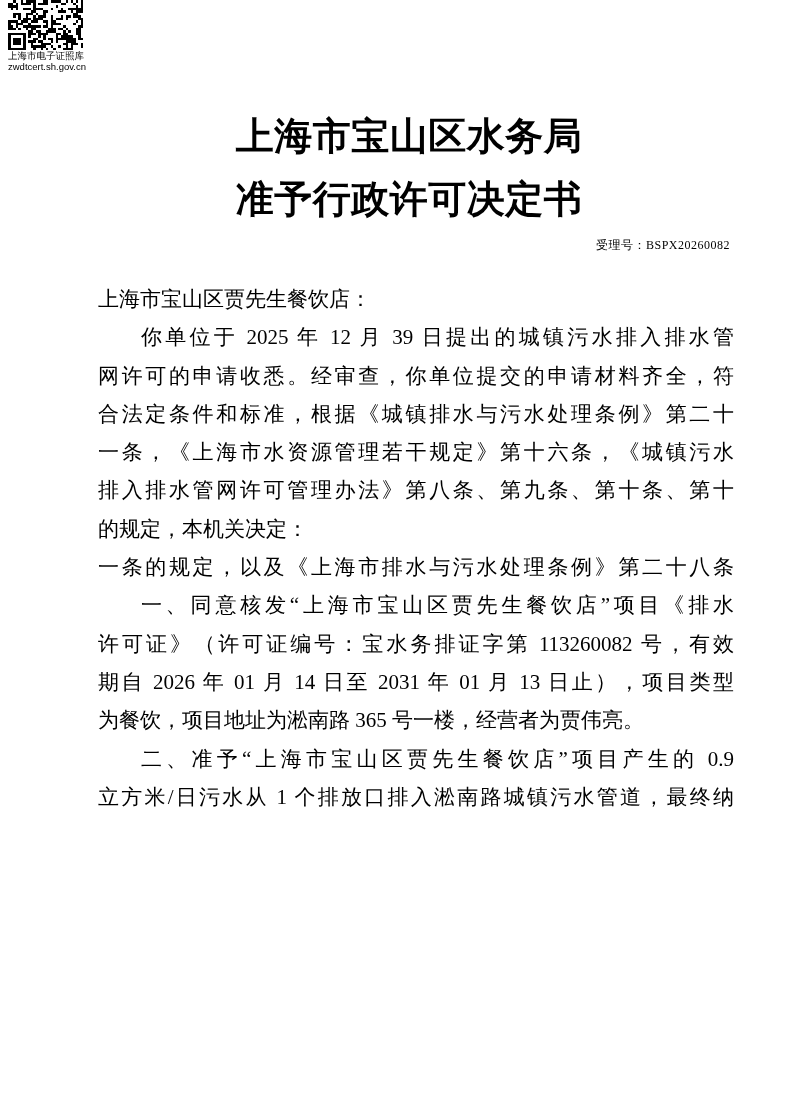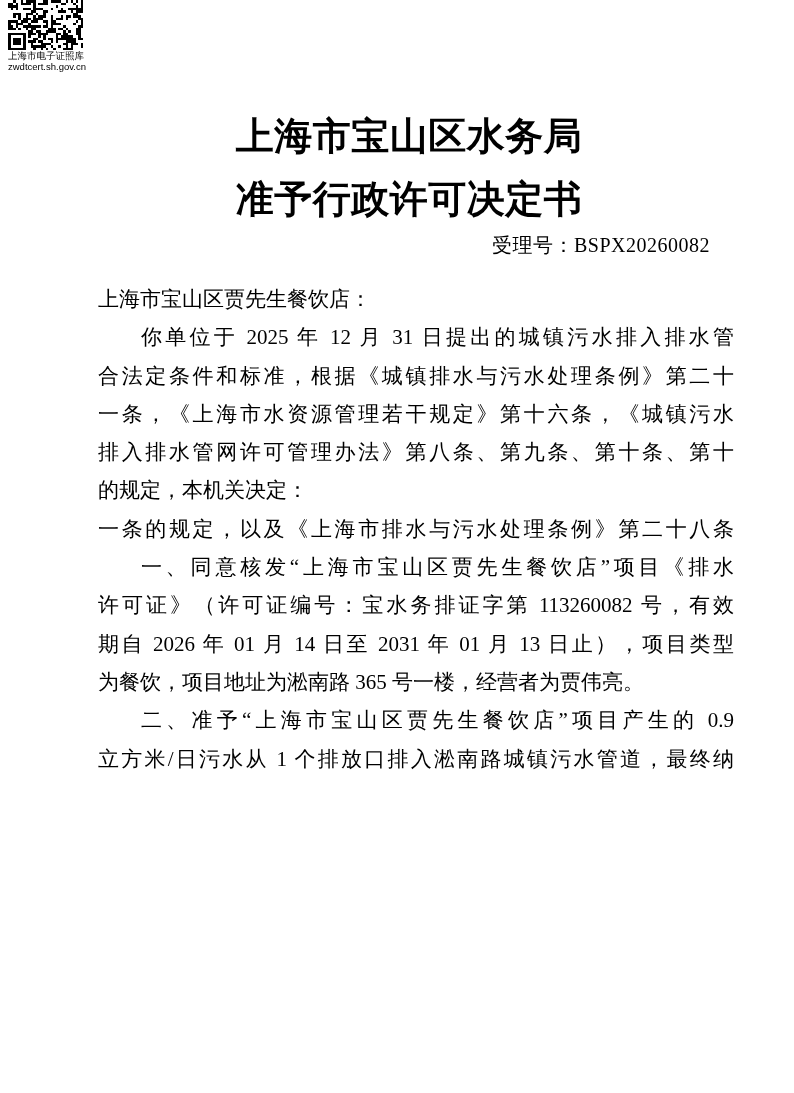--- a/index.html
+++ b/index.html
@@ -26,22 +26,22 @@
     position:absolute;left:0;width:100%;
     text-align:center;
     font-size:38px;font-weight:bold;
     line-height:32px;margin:0;
     letter-spacing:0.5px;
   }
   .title-1{top:120px;}
   .title-2{top:183px;}
   
   .acceptance{
-    position:absolute;top:233px;right:108px;
-    font-size:20px;line-height:24px;
+    position:absolute;top:233px;right:88px;
+    font-size:12px;line-height:24px;
     letter-spacing:0.5px;
   }
   
   .body-text{
     position:absolute;left:98px;top:280px;width:636px;
     font-size:21px;
   }
   .line{
     line-height:38.3px;
     text-align:justify;
@@ -409,21 +409,22 @@
     <div class="qr-caption">zwdtcert.sh.gov.cn</div>
   </div>
 
   <h1 class="doc-title title-1">上海市宝山区水务局</h1>
   <h1 class="doc-title title-2">准予行政许可决定书</h1>
 
   <div class="acceptance">受理号：BSPX20260082</div>
 
   <div class="body-text">
     <div class="line end">上海市宝山区贾先生餐饮店：</div>
-    <div class="line ind">你单位于 2025 年 12 月 31 日提出的城镇污水排入排水管</div>
+    <div class="line ind">你单位于 2025 年 12 月 39 日提出的城镇污水排入排水管</div>
+    <div class="line">网许可的申请收悉。经审查，你单位提交的申请材料齐全，符</div>
     <div class="line">合法定条件和标准，根据《城镇排水与污水处理条例》第二十</div>
     <div class="line">一条，《上海市水资源管理若干规定》第十六条，《城镇污水</div>
     <div class="line">排入排水管网许可管理办法》第八条、第九条、第十条、第十</div>
     <div class="line end">的规定，本机关决定：</div>
     <div class="line">一条的规定，以及《上海市排水与污水处理条例》第二十八条</div>
     <div class="line ind">一、同意核发“上海市宝山区贾先生餐饮店”项目《排水</div>
     <div class="line">许可证》（许可证编号：宝水务排证字第 113260082 号，有效</div>
     <div class="line">期自 2026 年 01 月 14 日至 2031 年 01 月 13 日止），项目类型</div>
     <div class="line end">为餐饮，项目地址为淞南路 365 号一楼，经营者为贾伟亮。</div>
     <div class="line ind">二、准予“上海市宝山区贾先生餐饮店”项目产生的 0.9</div>

